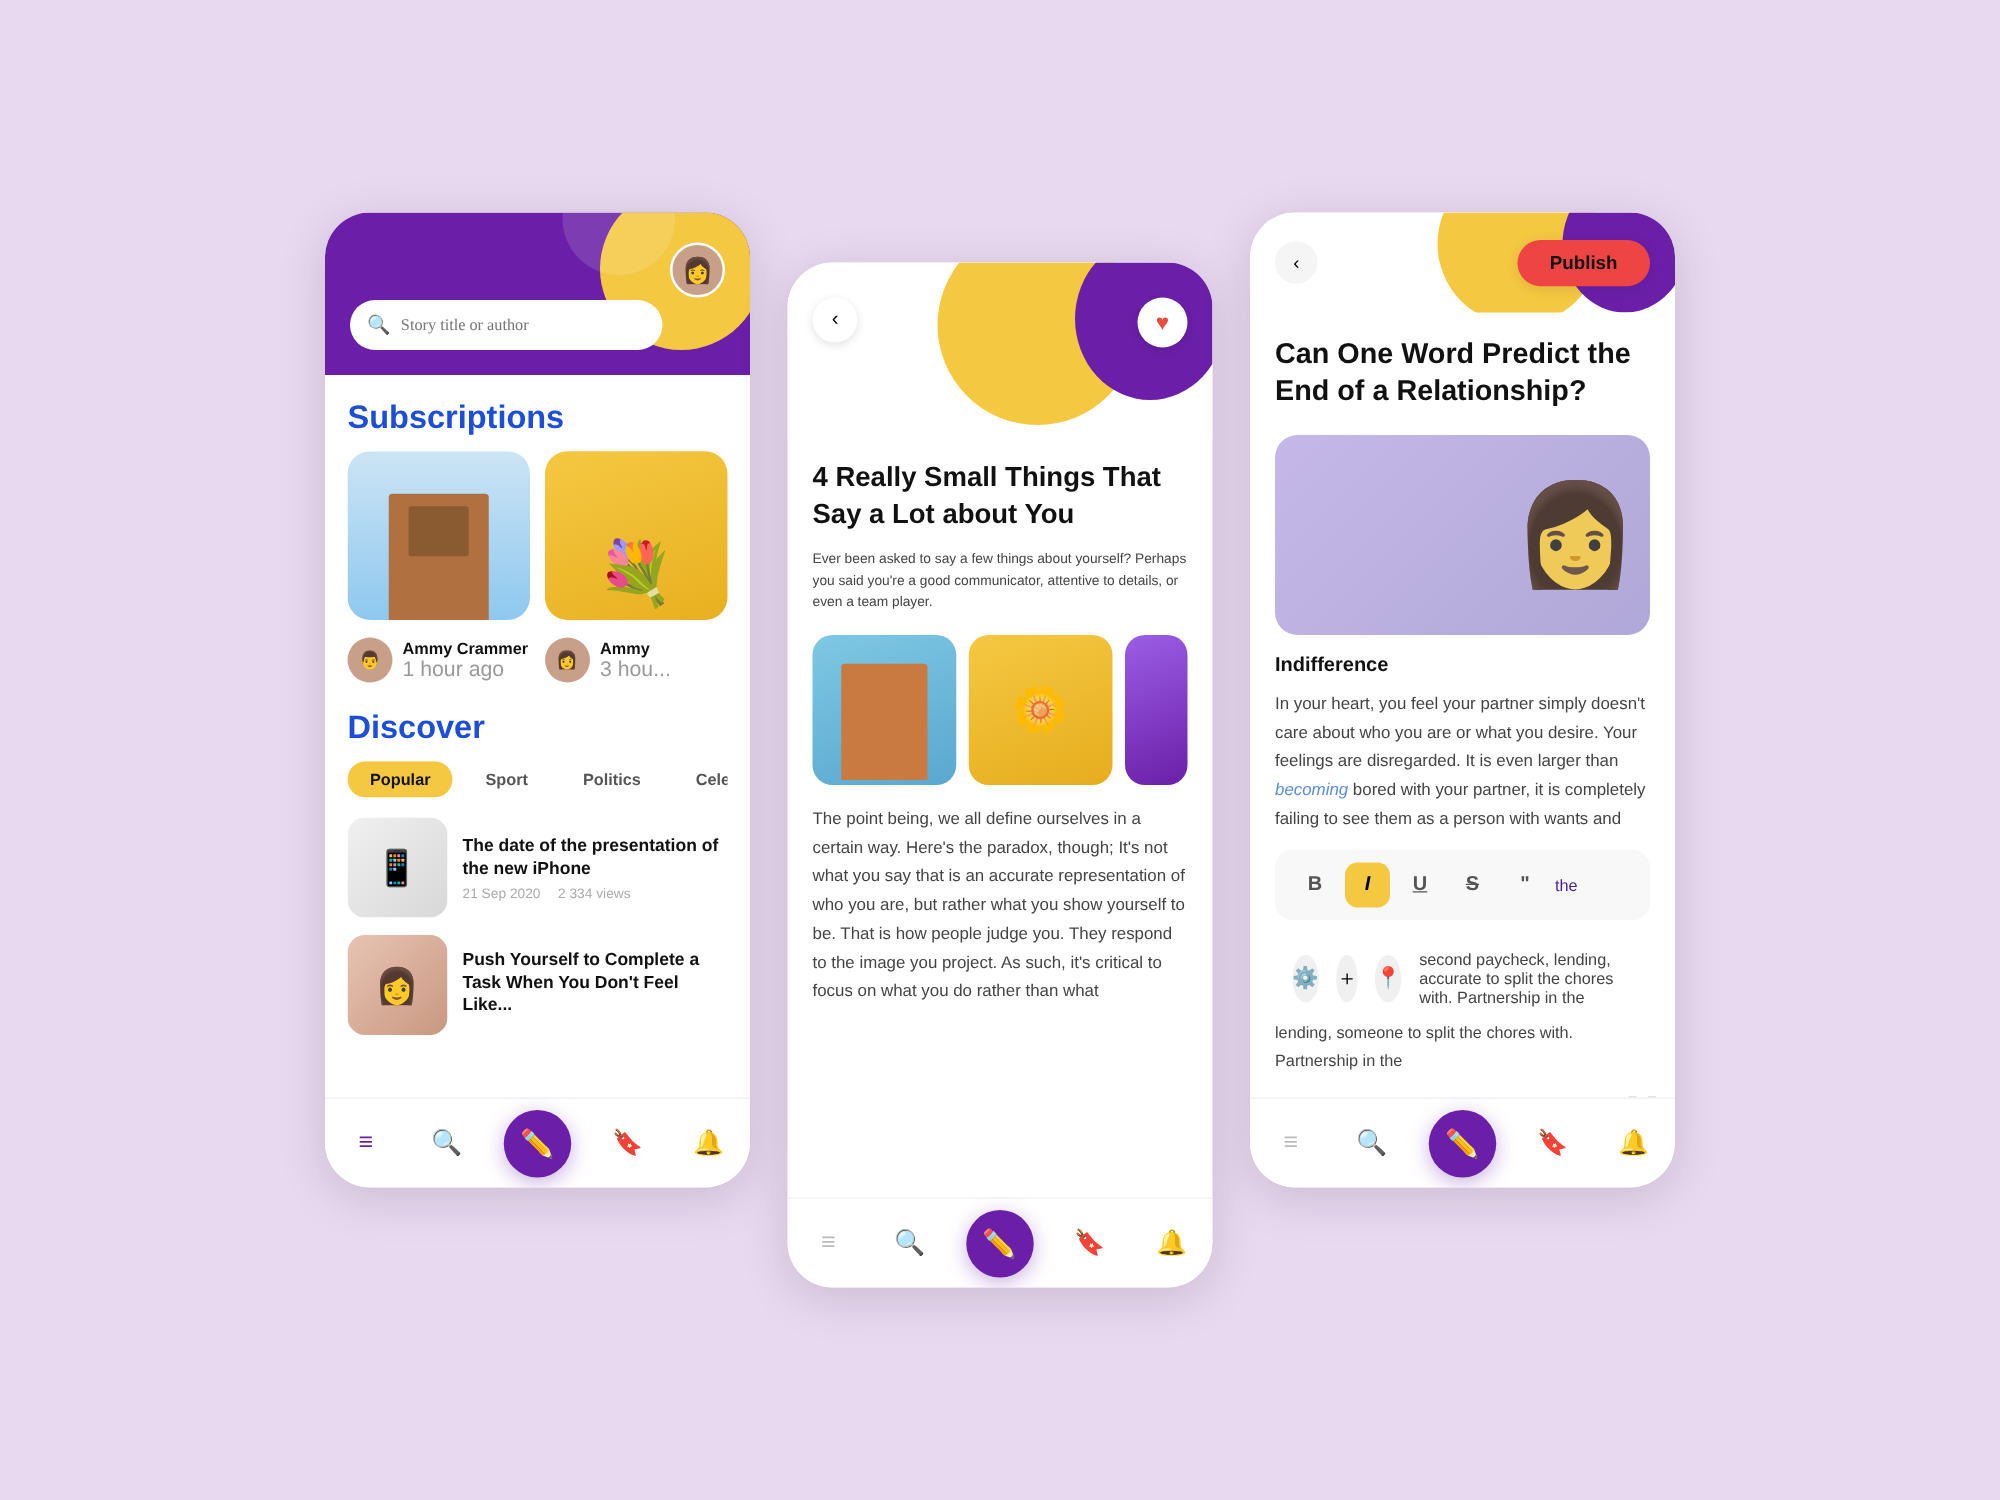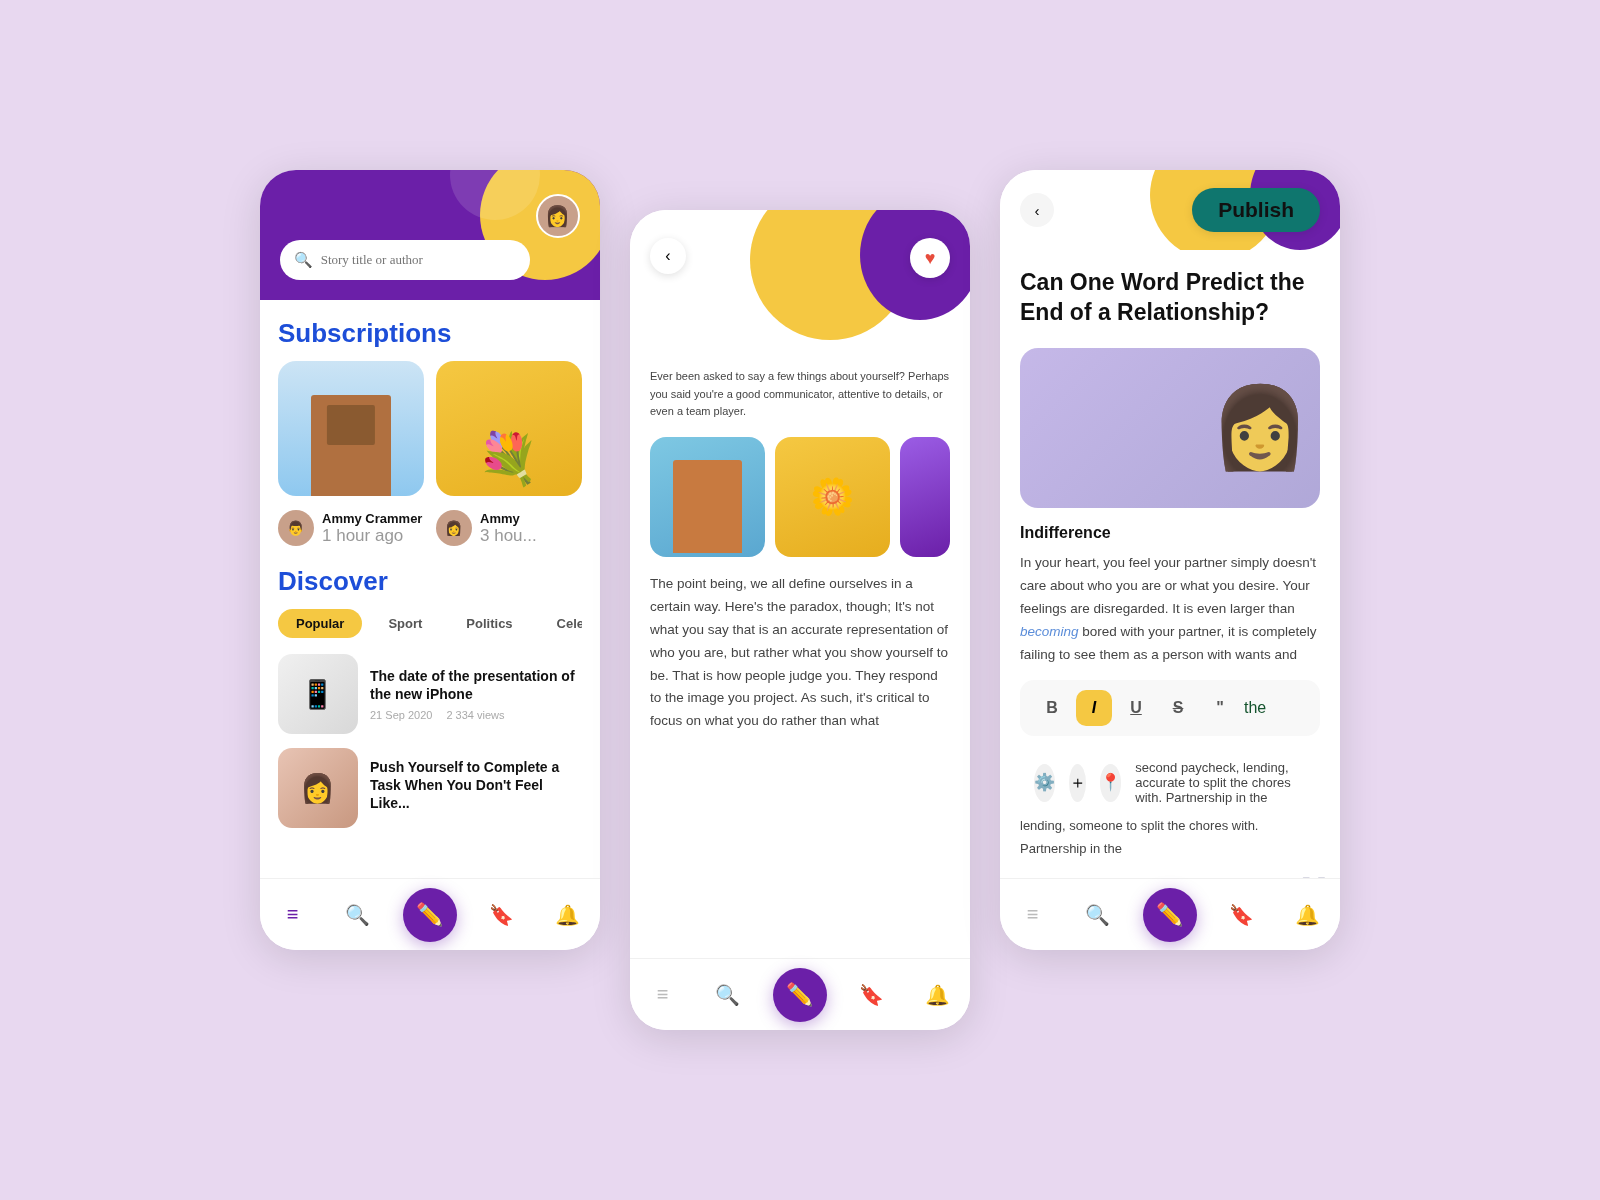--- a/index.html
+++ b/index.html
@@ -430,25 +430,25 @@
       background: #f5f5f5;
       border-radius: 50%;
       display: flex;
       align-items: center;
       justify-content: center;
       font-size: 15px;
       cursor: pointer;
       z-index: 2;
     }
     .p3-publish-btn {
-      background: #0f766e;
+      background: #ef4444;
       border: none;
       border-radius: 24px;
       padding: 10px 26px;
-      font-size: 21px;
+      font-size: 15px;
       font-weight: 700;
       color: #111;
       cursor: pointer;
       z-index: 2;
       box-shadow: 0 2px 10px rgba(0,0,0,0.10);
     }
     .phone3-body {
       padding: 18px 20px 80px;
       overflow: hidden;
     }
@@ -671,20 +671,21 @@
 
   <div class="phone phone2">
     <div class="phone2-header">
       <div class="p2-blob-yellow"></div>
       <div class="p2-blob-purple"></div>
       <div class="p2-back-btn">‹</div>
       <div class="p2-heart-btn" style="color:#e74c3c;">♥</div>
     </div>
 
     <div class="phone2-body">
+      <div class="p2-article-title">4 Really Small Things That Say a Lot about You</div>
       <div class="p2-article-excerpt">Ever been asked to say a few things about yourself? Perhaps you said you're a good communicator, attentive to details, or even a team player.</div>
 
       <div class="p2-images-row">
         <div class="p2-img-card p2-img-blue">
           <div style="width:60%;height:80%;background:#c87a40;border-radius:3px 3px 0 0;align-self:flex-end;"></div>
         </div>
         <div class="p2-img-card p2-img-yellow">
           <span style="font-size:36px;">🌼</span>
         </div>
         <div class="p2-img-card p2-img-purple"></div>
@@ -729,21 +730,21 @@
         <div class="p3-tool-btn active-tool">
             <em>I</em>
           </div>
         <div class="p3-tool-btn inactive-tool">
             <u>U</u>
           </div>
         <div class="p3-tool-btn inactive-tool">
             <s>S</s>
           </div>
         <div class="p3-tool-btn inactive-tool">"</div>
-        <span style="flex:1;font-size:16px;color:#14532d;">the</span>
+        <span style="flex:1;font-size:13px;color:#4c1d95;">the</span>
       </div>
 
       <div class="p3-action-bar">
         <div class="p3-action-icon">⚙️</div>
         <div class="p3-action-icon">＋</div>
         <div class="p3-action-icon">📍</div>
         <span style="font-size:13px;color:#444;">second paycheck, lending, accurate to split the chores with. Partnership in the</span>
       </div>
 
       <div class="p3-body-text-partial" style="font-size:13px;color:#444;line-height:1.7;">

